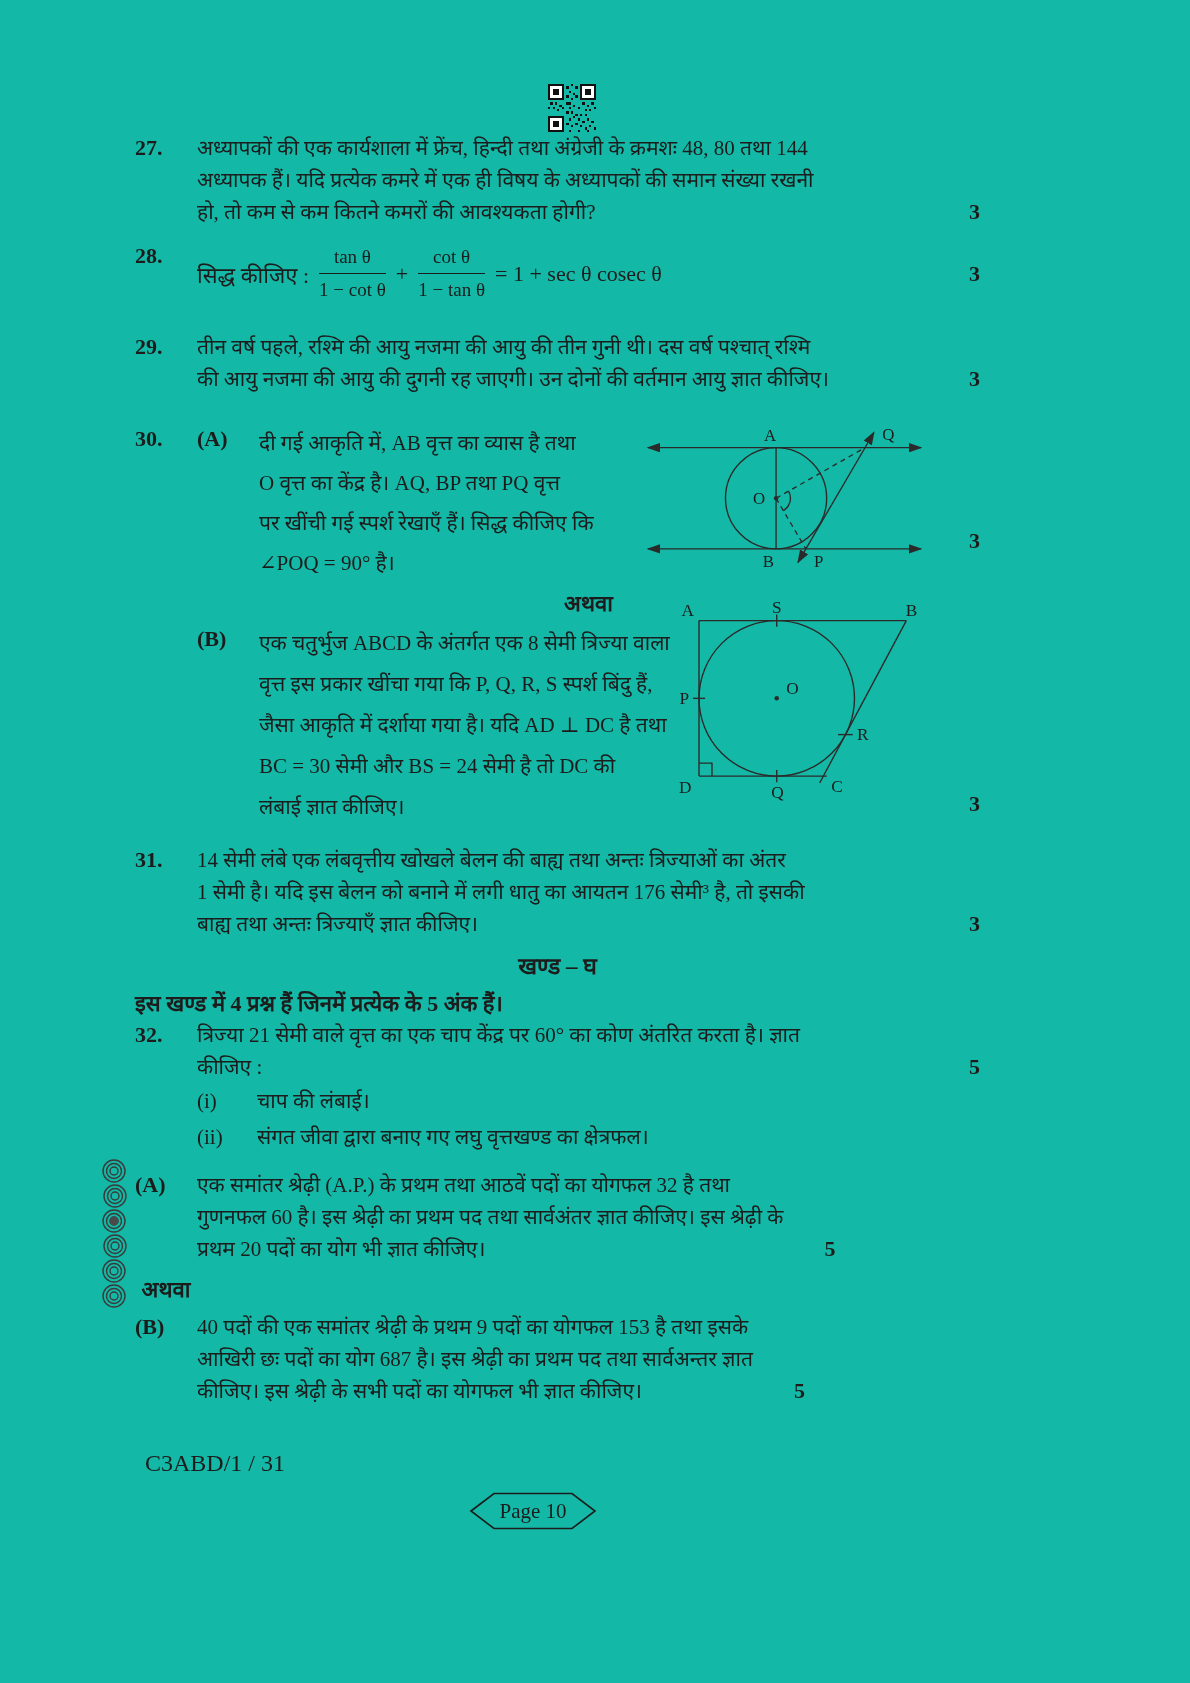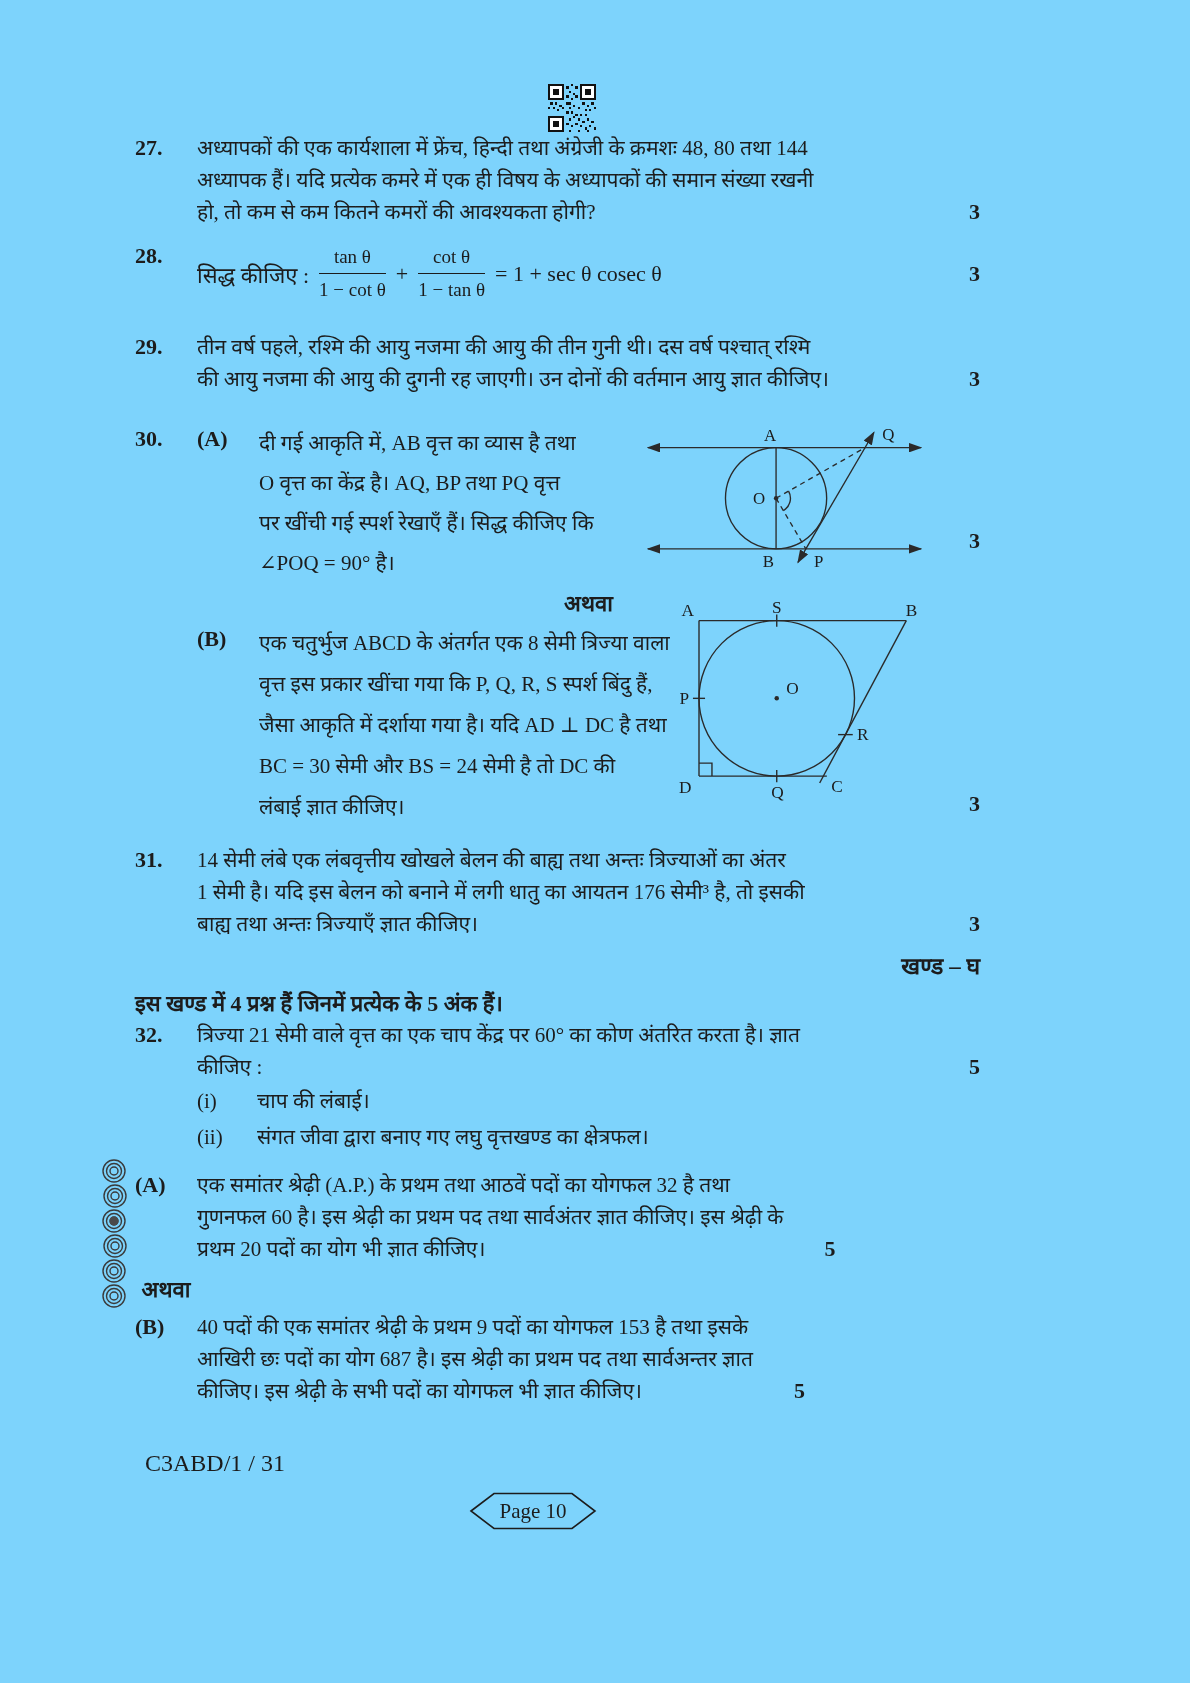--- a/index.html
+++ b/index.html
@@ -1,17 +1,17 @@
 <!DOCTYPE html>
 <html><head>
 <meta charset="utf-8">
 <style>
   html,body{margin:0;padding:0;background:#ffffff;}
   .page{
-    position:relative;width:1190px;height:1683px;background:#7dd3fc;overflow:hidden;
+    position:relative;width:1190px;height:1683px;background:#14b8a6;overflow:hidden;
     color:#1c1c1c;font-family:"Liberation Serif","DejaVu Serif",serif;
   }
   .content{position:absolute;left:135px;top:0;width:845px;padding-top:132px;}
   
   .qrow{display:grid;grid-template-columns:62px 1fr 52px;}
   .qrow-2col{display:grid;grid-template-columns:62px 1fr;}
   .qnum{font-weight:bold;font-size:22px;line-height:32px;}
   .sub-label{font-weight:bold;font-size:22px;line-height:32px;}
   .line{font-size:21px;line-height:32px;white-space:nowrap;}
   .qmark{font-size:22px;font-weight:bold;text-align:right;line-height:32px;}
@@ -28,21 +28,21 @@
   .frac .den{padding-top:3px;}
   
   .subrow-a{display:grid;grid-template-columns:62px 1fr 287px 52px;}
   .subrow-b{display:grid;grid-template-columns:62px 1fr 255px 52px;}
   .spread .line{line-height:40px;}
   .spread-b .line{line-height:41px;}
   .fig-a{margin-top:-4px;}
   .fig-b{margin-top:-24px;}
   .or-label{text-align:center;font-weight:bold;font-size:22px;margin:4px 0 6px;}
   
-  .section-title{text-align:right;font-weight:bold;font-size:23px;line-height:30px;margin-bottom:7px;}
+  .section-title{text-align:center;font-weight:bold;font-size:23px;line-height:30px;margin-bottom:7px;}
   .section-instruction{font-weight:bold;font-size:22px;line-height:30px;}
   
   .item-row{display:grid;grid-template-columns:60px 1fr;}
   .item-row .line{line-height:36px;}
   .item-label{font-size:21px;line-height:36px;}
   .mark-line2{align-self:start;padding-top:32px;}
   
   .subrow-p{display:grid;grid-template-columns:62px 1fr 52px;}
   
   .qr{position:absolute;left:545px;top:84px;}

